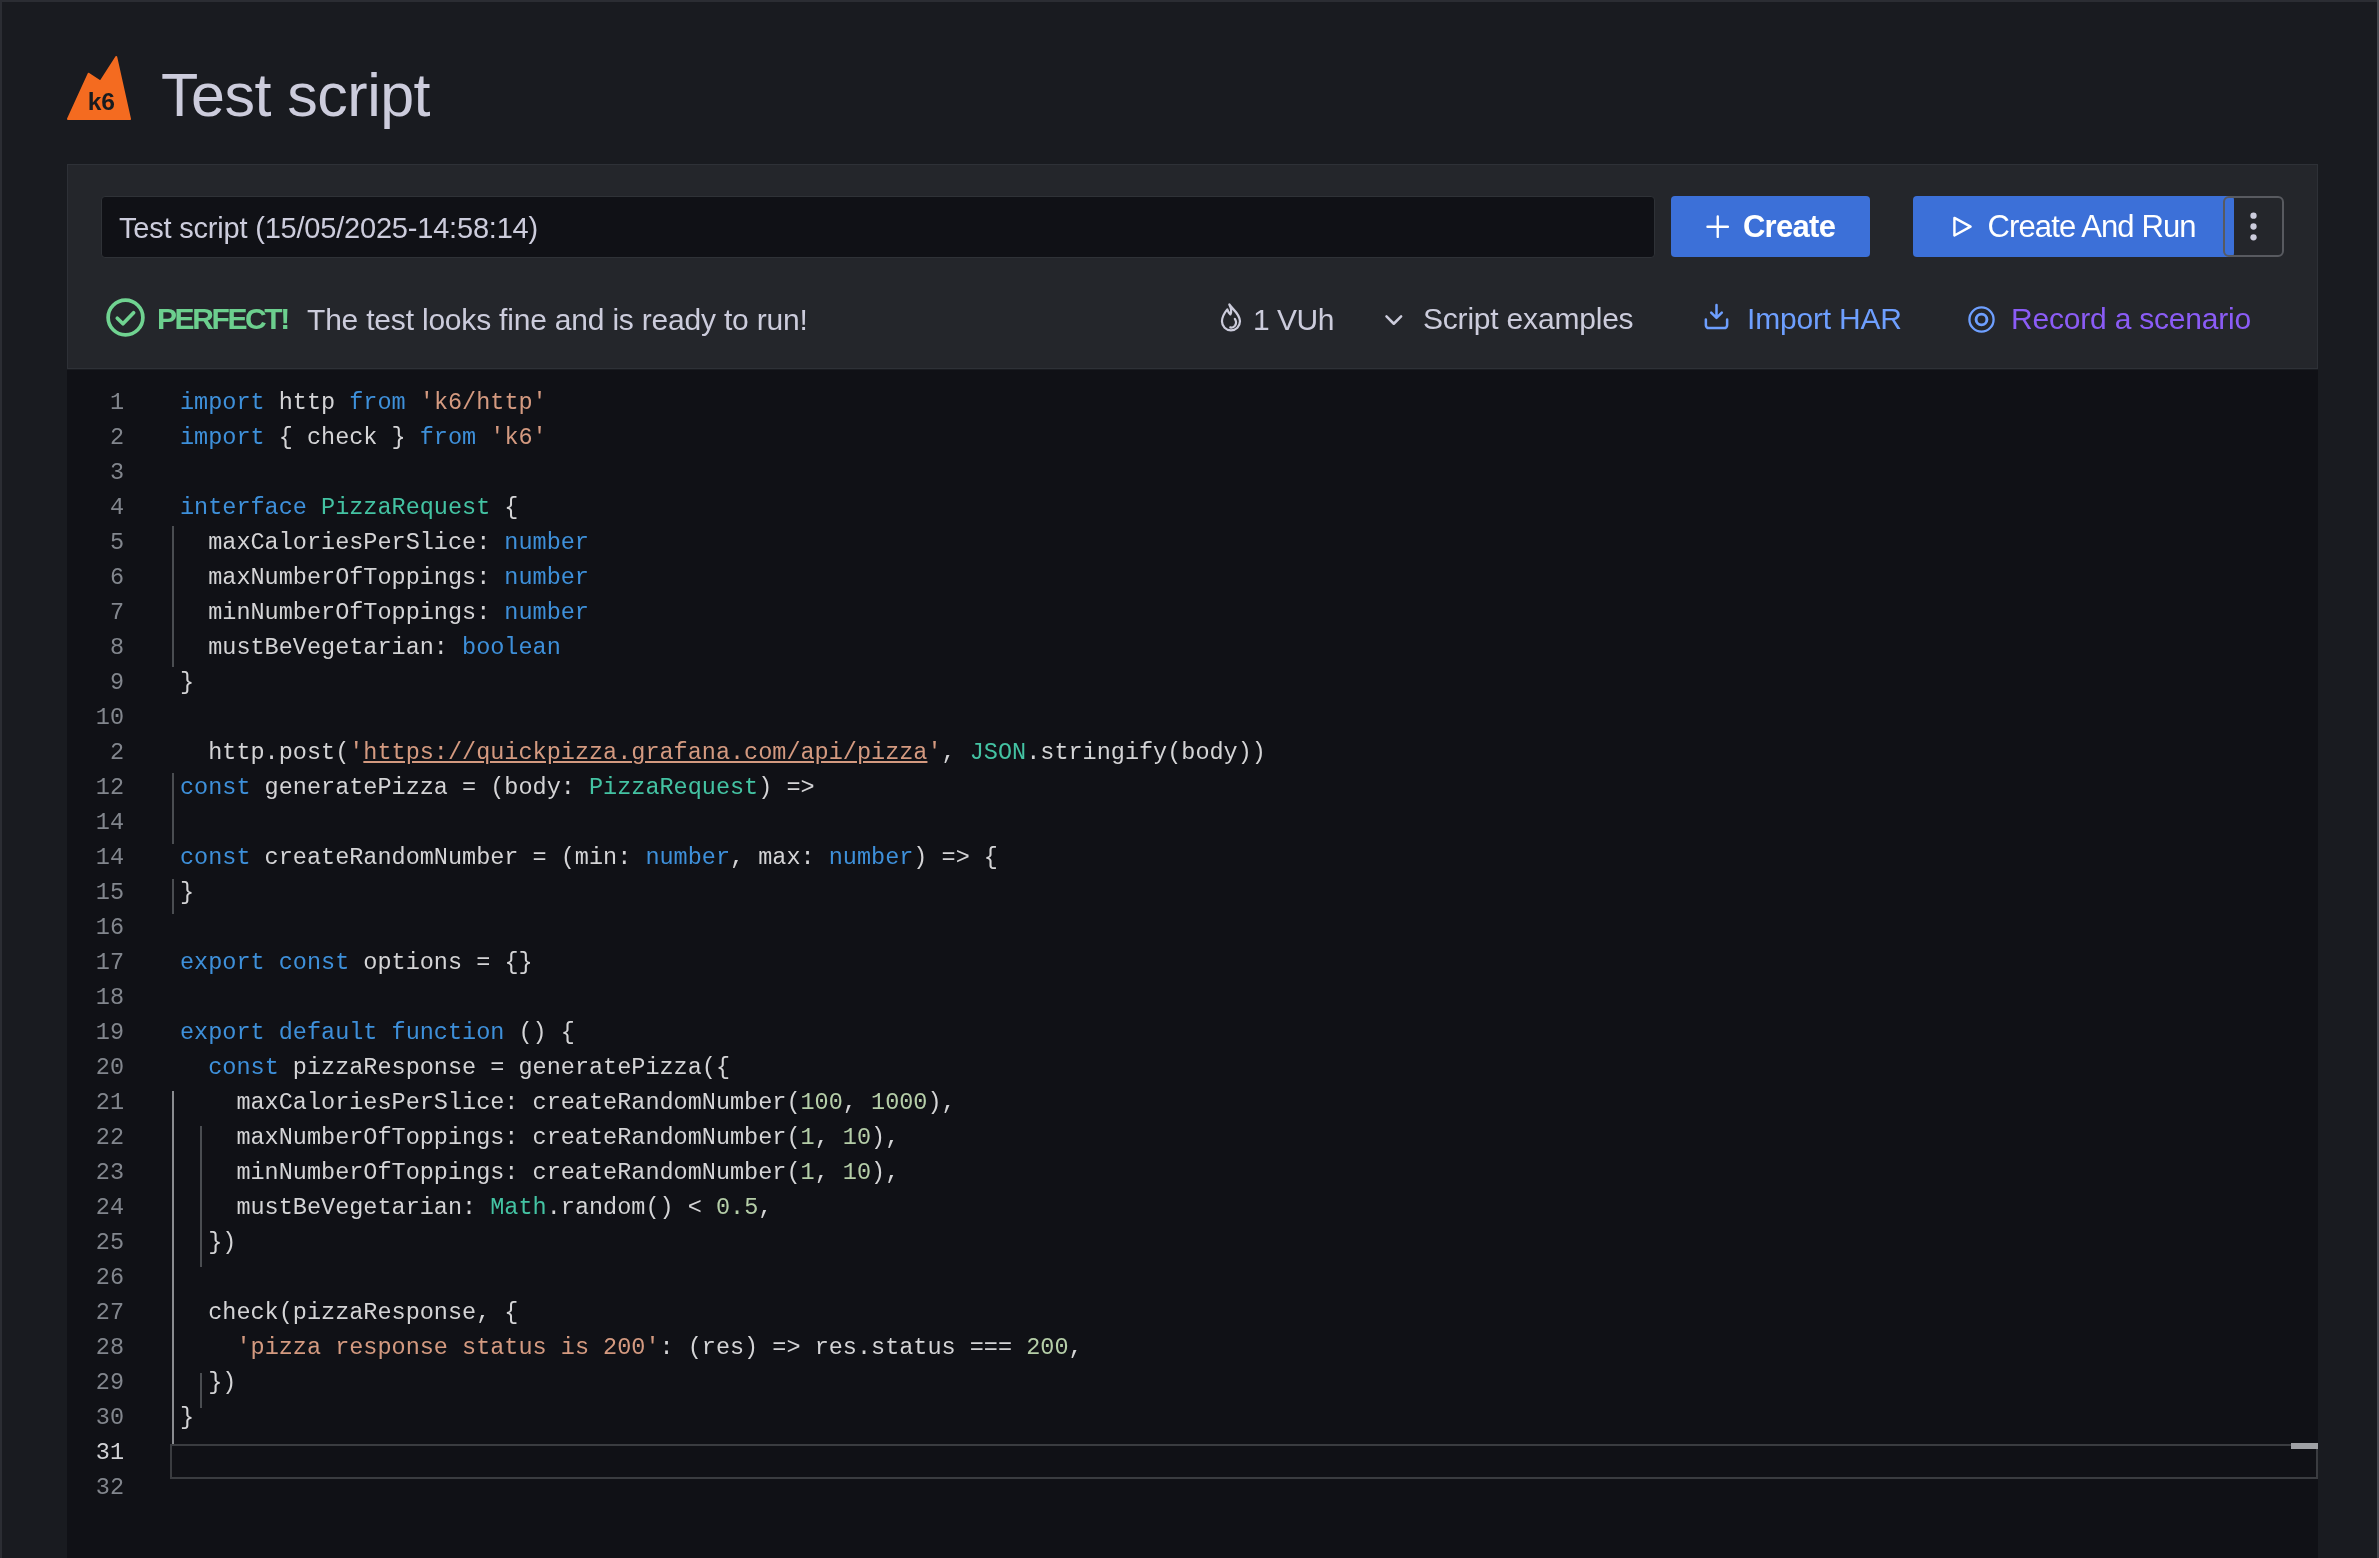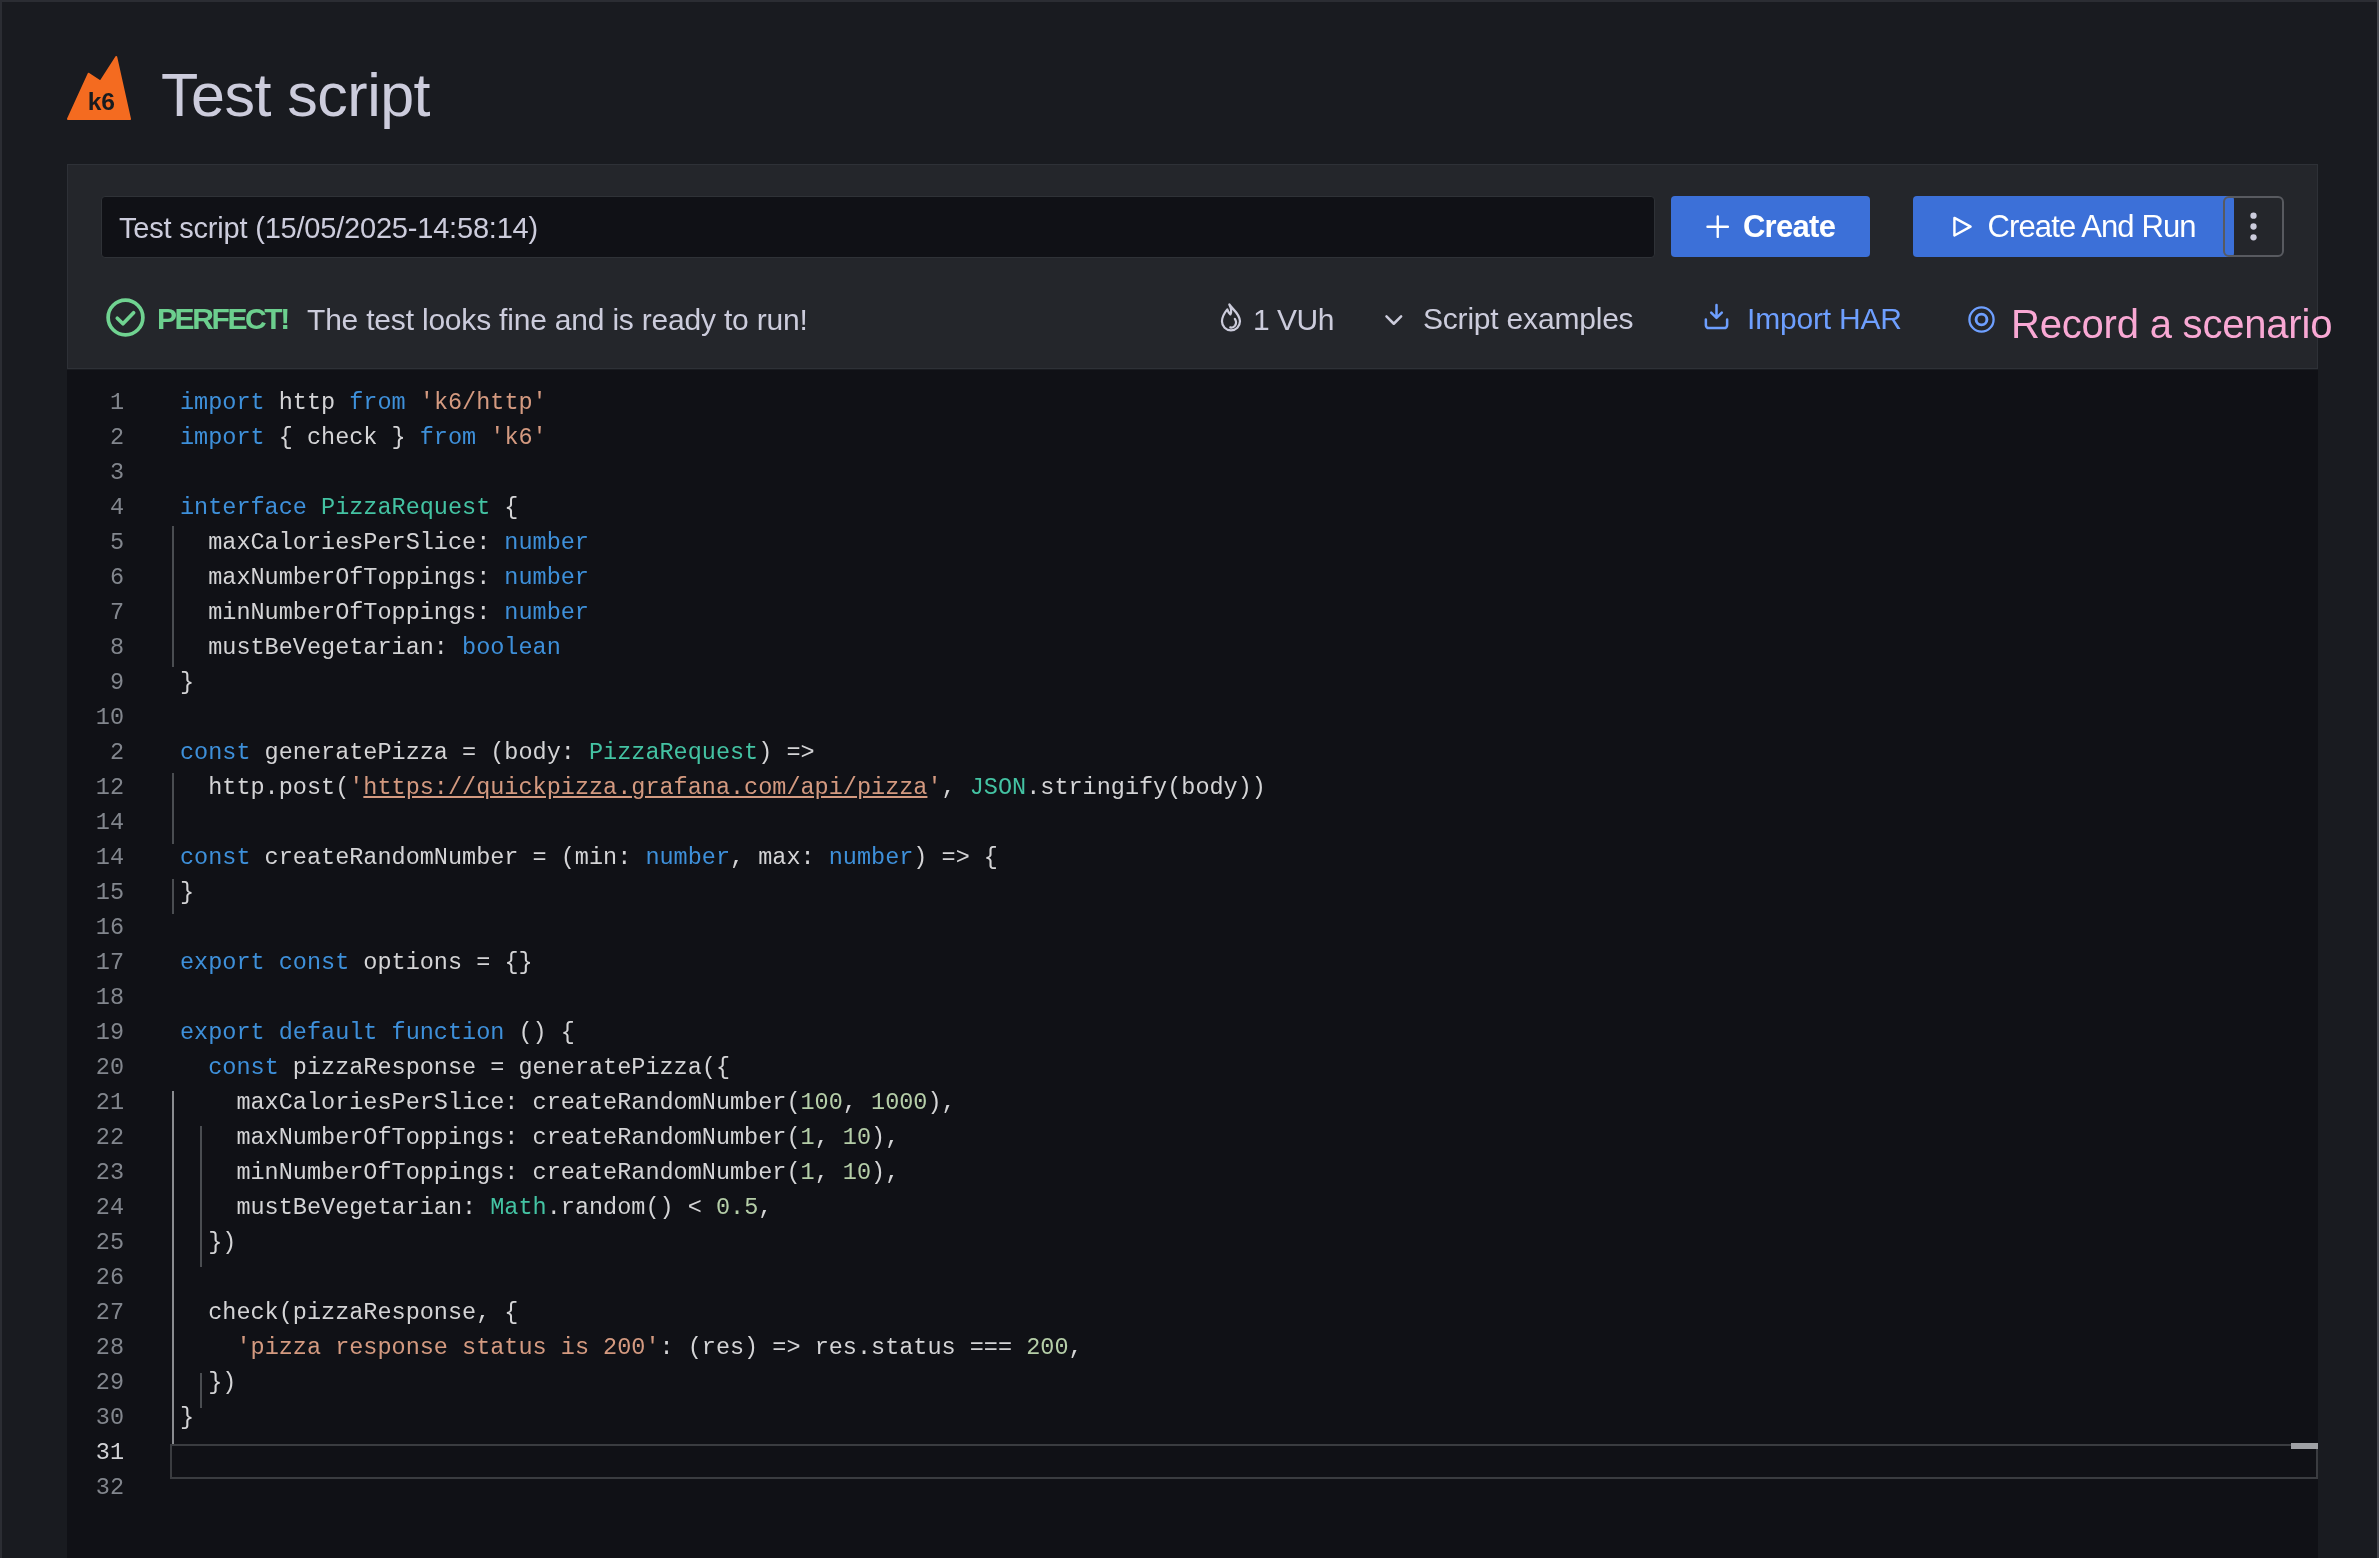--- a/index.html
+++ b/index.html
@@ -78,21 +78,21 @@
   <svg class="abs" style="left:1702px;top:302px;" width="29" height="29" viewBox="0 0 30 30">
     <path d="M15 3 v13 M9.5 11 L15 16.5 L20.5 11" fill="none" stroke="#6e9fff" stroke-width="2.6" stroke-linecap="round" stroke-linejoin="round"></path>
     <path d="M4 18 v6 a3 3 0 0 0 3 3 h16 a3 3 0 0 0 3-3 v-6" fill="none" stroke="#6e9fff" stroke-width="2.6" stroke-linecap="round"></path>
   </svg>
   <div class="abs" style="left:1747px;top:302px;font-size:30px;font-weight:500;color:#6e9fff;letter-spacing:-0.2px;">Import HAR</div>
 
   <svg class="abs" style="left:1967px;top:305px;" width="29" height="29" viewBox="0 0 30 30">
     <circle cx="15" cy="15" r="12.5" fill="none" stroke="#6e9fff" stroke-width="2.4"></circle>
     <circle cx="15" cy="15" r="5.6" fill="none" stroke="#6e9fff" stroke-width="3"></circle>
   </svg>
-  <div class="abs" style="left:2011px;top:302px;font-size:40px;font-weight:500;color:#f9a8d4;letter-spacing:-0.2px;">Record a scenario</div>
+  <div class="abs" style="left:2011px;top:302px;font-size:30px;font-weight:500;color:#8b5cf6;letter-spacing:-0.2px;">Record a scenario</div>
 
   <div class="abs" style="left:67px;top:370px;width:2251px;height:1189px;background:#101116;"></div>
 
   <div class="abs" style="left:170px;top:1444px;width:2148px;height:35px;border:2.9px solid #3a3c40;"></div>
 
   <div class="abs" style="left:2291px;top:1443px;width:26.5px;height:5.9px;background:#9fa1a5;"></div>
 
   <div class="guide" style="left:172px;top:526px;height:141px;"></div>
   <div class="guide" style="left:172px;top:773px;height:71px;"></div>
   <div class="guide" style="left:172px;top:879px;height:35px;"></div>
@@ -139,22 +139,22 @@
 <div class="cl"><span class="k">import</span> http <span class="k">from</span> <span class="s">'k6/http'</span></div>
 <div class="cl"><span class="k">import</span> { check } <span class="k">from</span> <span class="s">'k6'</span></div>
 <div class="cl"></div>
 <div class="cl"><span class="k">interface</span> <span class="t">PizzaRequest</span> {</div>
 <div class="cl">  maxCaloriesPerSlice: <span class="k">number</span></div>
 <div class="cl">  maxNumberOfToppings: <span class="k">number</span></div>
 <div class="cl">  minNumberOfToppings: <span class="k">number</span></div>
 <div class="cl">  mustBeVegetarian: <span class="k">boolean</span></div>
 <div class="cl">}</div>
 <div class="cl"></div>
+<div class="cl">  http.post(<span class="s">'<span class="u">https://quickpizza.grafana.com/api/pizza</span>'</span>, <span class="t">JSON</span>.stringify(body))</div>
 <div class="cl"><span class="k">const</span> generatePizza = (body: <span class="t">PizzaRequest</span>) =&gt;</div>
-<div class="cl">  http.post(<span class="s">'<span class="u">https://quickpizza.grafana.com/api/pizza</span>'</span>, <span class="t">JSON</span>.stringify(body))</div>
 <div class="cl"></div>
 <div class="cl"><span class="k">const</span> createRandomNumber = (min: <span class="k">number</span>, max: <span class="k">number</span>) =&gt; {</div>
 <div class="cl">}</div>
 <div class="cl"></div>
 <div class="cl"><span class="k">export</span> <span class="k">const</span> options = {}</div>
 <div class="cl"></div>
 <div class="cl"><span class="k">export</span> <span class="k">default</span> <span class="k">function</span> () {</div>
 <div class="cl">  <span class="k">const</span> pizzaResponse = generatePizza({</div>
 <div class="cl">    maxCaloriesPerSlice: createRandomNumber(<span class="n">100</span>, <span class="n">1000</span>),</div>
 <div class="cl">    maxNumberOfToppings: createRandomNumber(<span class="n">1</span>, <span class="n">10</span>),</div>

